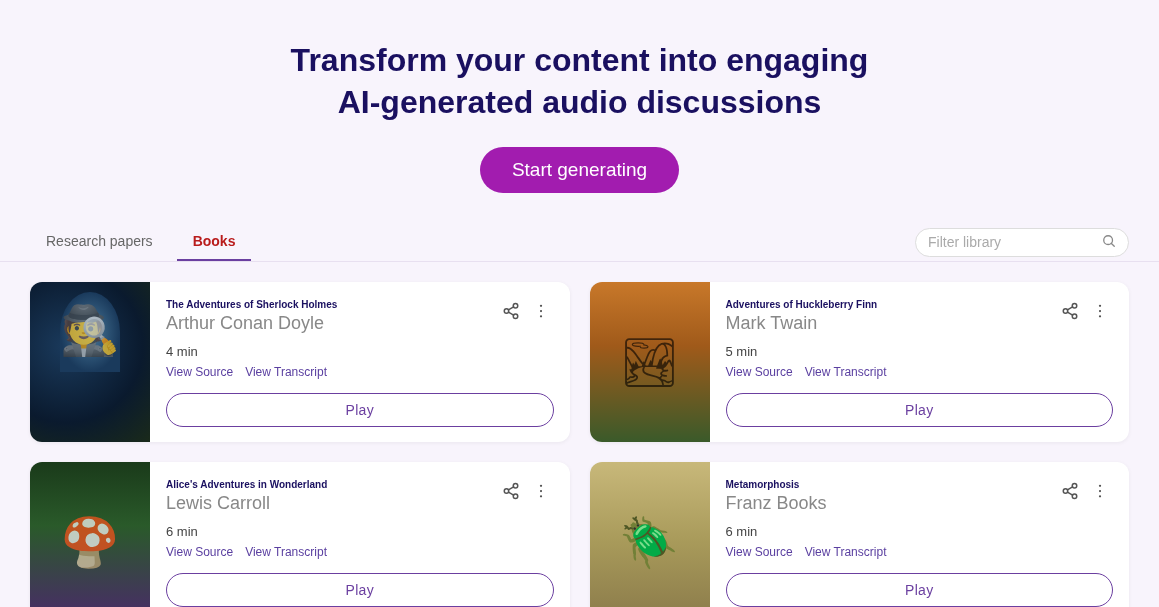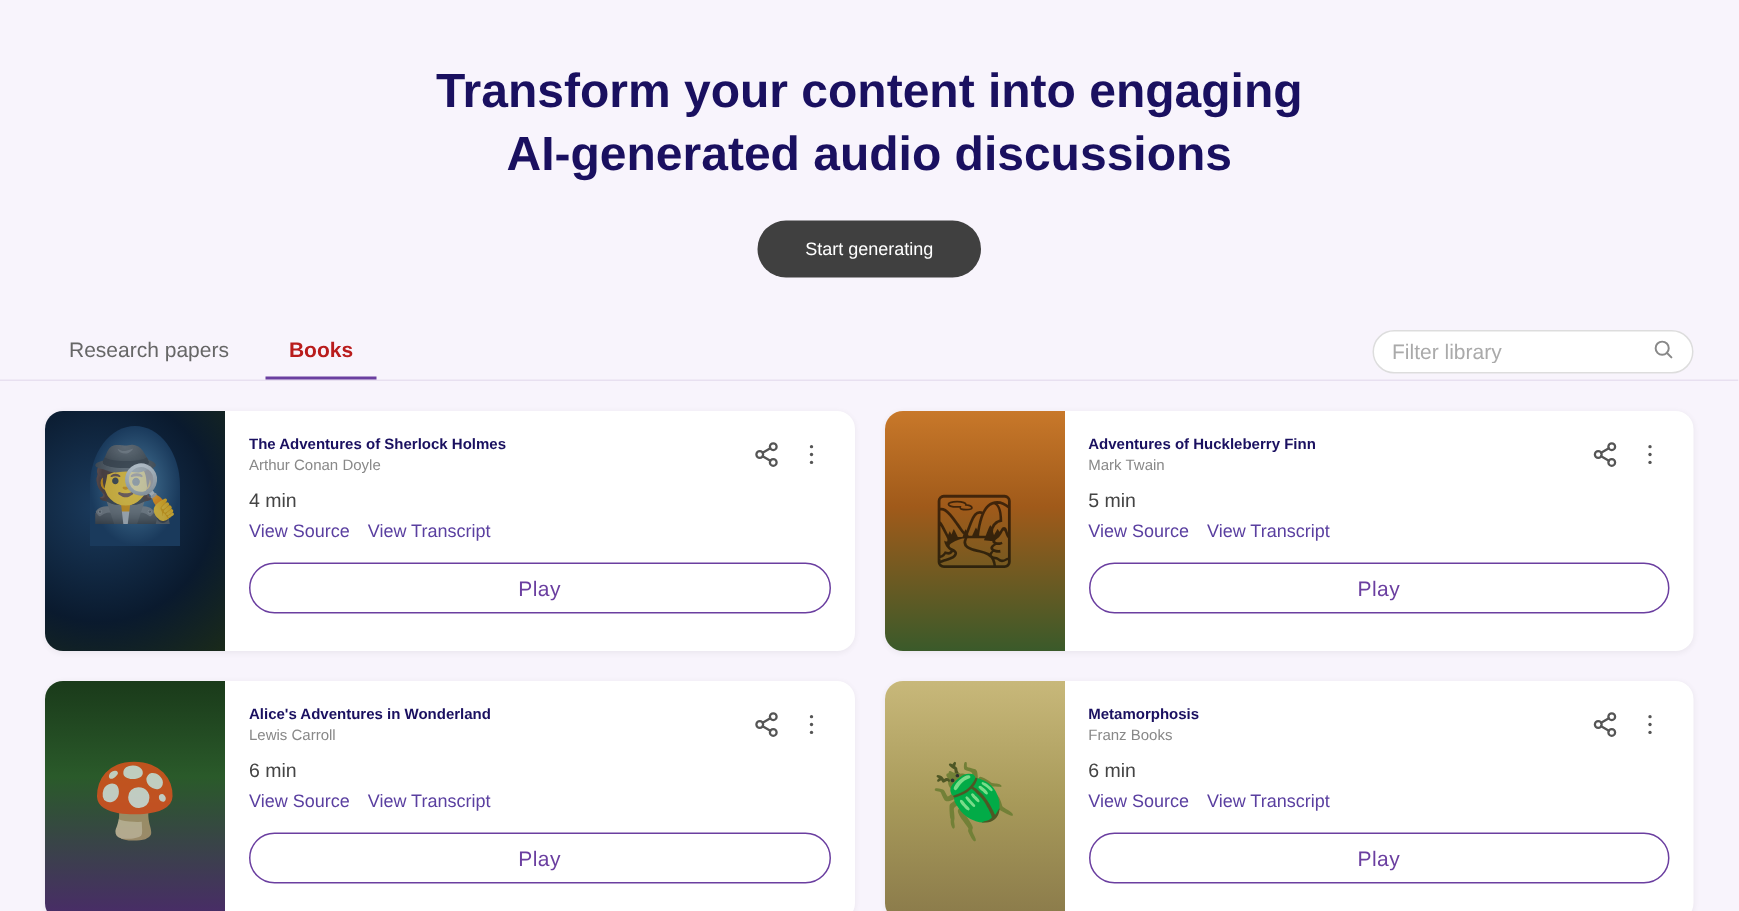--- a/index.html
+++ b/index.html
@@ -19,26 +19,26 @@
 
     .hero-title {
       font-size: 32px;
       font-weight: 700;
       color: #1a1060;
       line-height: 1.3;
       margin-bottom: 24px;
     }
 
     .start-btn {
-      background: #404040;
+      background: #a21caf;
       color: white;
       border: none;
       border-radius: 24px;
       padding: 12px 32px;
-      font-size: 12px;
+      font-size: 19px;
       font-weight: 500;
       cursor: pointer;
       display: inline-block;
     }
 
     .tabs-bar {
       display: flex;
       align-items: center;
       padding: 0 30px;
       border-bottom: 1px solid #e8e0f0;
@@ -196,21 +196,21 @@
     .card-title {
       font-size: 10px;
       font-weight: 700;
       color: #1a1060;
       flex: 1;
       margin-right: 8px;
       line-height: 1.3;
     }
 
     .card-author {
-      font-size: 10px;
+      font-size: 18px;
       color: #888;
       margin-top: 2px;
     }
 
     .card-duration {
       font-size: 13px;
       color: #444;
       margin-top: 6px;
       font-weight: 400;
     }

